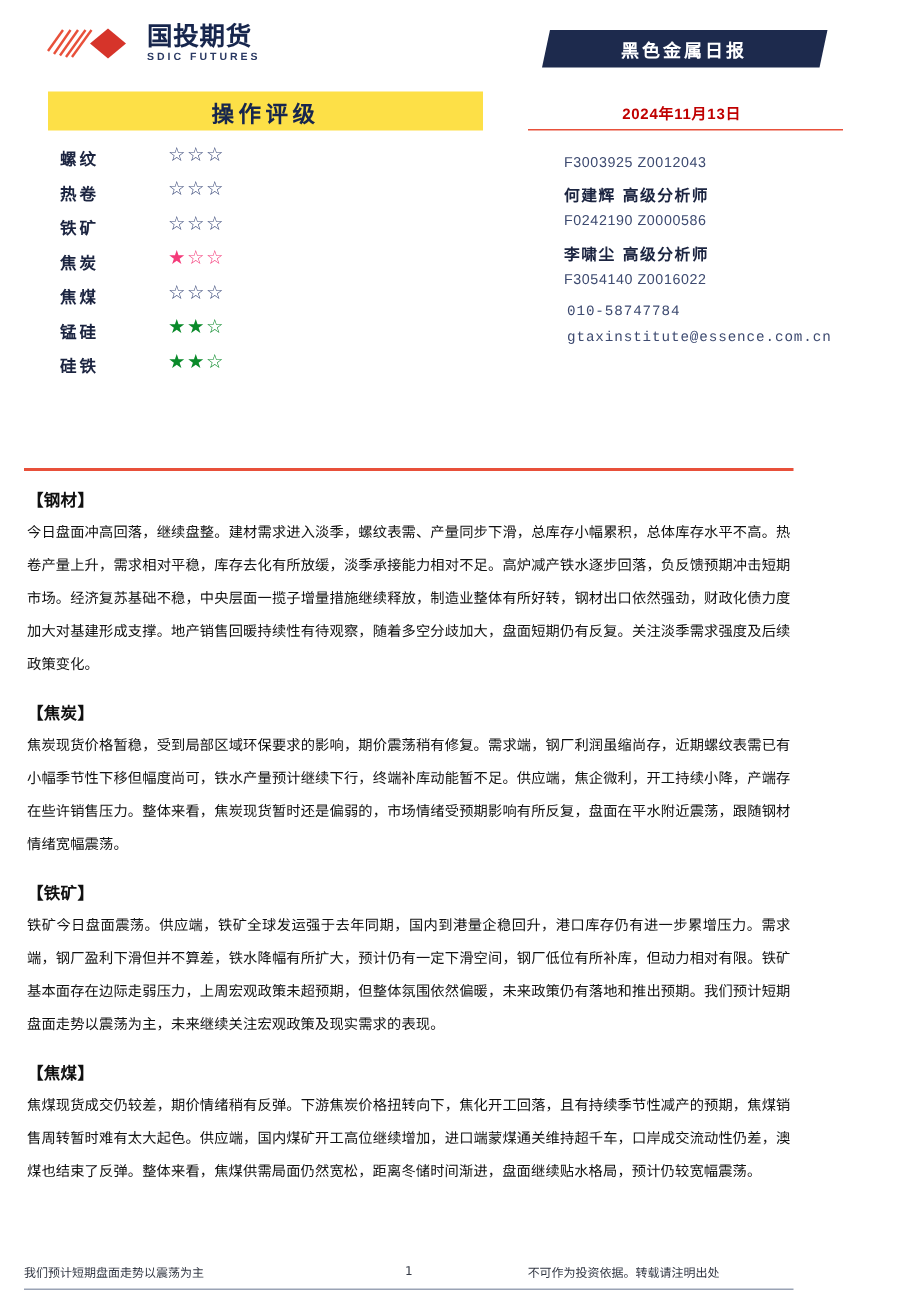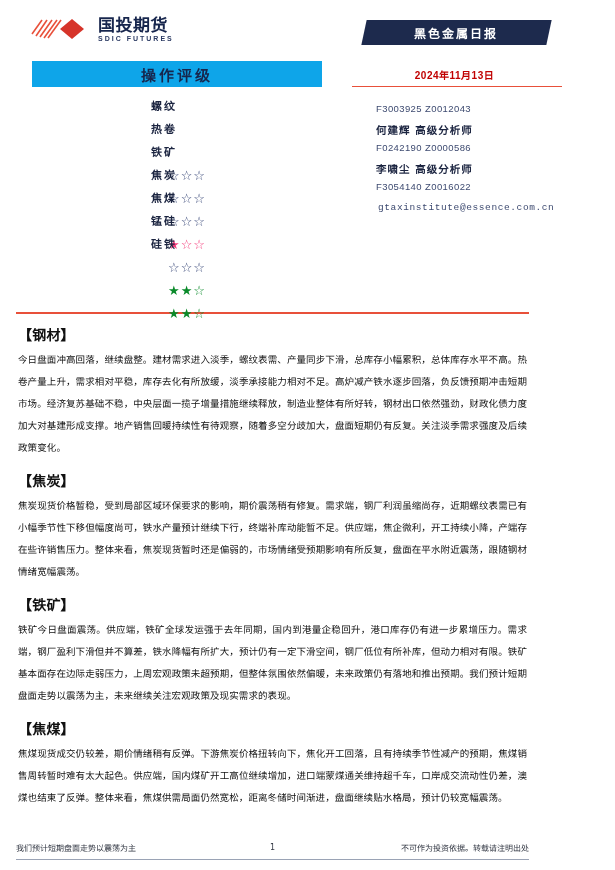--- a/index.html
+++ b/index.html
@@ -78,43 +78,42 @@
     letter-spacing: 2.0px;
     margin-top: 1px;
   }
 
   
   .rating-banner {
     margin-top: 17px;
     margin-left: 10px;
     width: 290px;
     height: 26px;
-    background: #0ea5e9;
+    background: #fde047;
     display: flex;
     align-items: center;
     justify-content: center;
   }
   .rating-banner-title {
     font-family: "DejaVu Serif", "Liberation Serif", serif;
     font-size: 15px;
     font-weight: bold;
     color: #17264d;
     letter-spacing: 3px;
   }
 
   
   .rating-table {
     margin-top: 10px;
     margin-left: 18px;
   }
   .rating-row {
     display: flex;
-    align-items: center;
+    align-items: flex-start;
     height: 23px;
-    flex-direction: column;
   }
   .rating-name {
     width: 72px;
     flex: 0 0 72px;
     font-family: "DejaVu Serif", "Liberation Serif", serif;
     font-size: 11px;
     font-weight: bold;
     color: #1b2440;
     letter-spacing: 2px;
   }
@@ -204,21 +203,21 @@
 
   
   .body-wrap {
     padding: 10px 2px 0 2px;
   }
   .section {
     margin-bottom: 11px;
   }
   .section-title {
     font-family: "DejaVu Sans", "Liberation Sans", sans-serif;
-    font-size: 14px;
+    font-size: 11px;
     font-weight: bold;
     color: #111111;
     margin-bottom: 5px;
     letter-spacing: 0.2px;
   }
   .section-body {
     font-family: "DejaVu Sans", "Liberation Sans", sans-serif;
     font-size: 9.5px;
     line-height: 22px;
     color: #111111;
@@ -240,21 +239,21 @@
   }
   .footer-row {
     display: flex;
     align-items: center;
     font-family: "DejaVu Sans", "Liberation Sans", sans-serif;
     font-size: 8px;
     color: #333844;
   }
   .footer-left { flex: 1 1 0; text-align: left; }
   .footer-center { flex: 0 0 60px; text-align: center; }
-  .footer-right { flex: 1 1 0; text-align: right; }
+  .footer-right { flex: 1 1 0; text-align: center; }
 </style>
 </head>
 <body>
 
 <div class="page">
 
   <div class="header">
 
     <div class="header-left">
 
@@ -324,20 +323,21 @@
 
       <div class="analysts">
         <div class="analyst-code">F3003925  Z0012043</div>
         <div class="analyst-name">何建辉 高级分析师</div>
         <div class="analyst-code">F0242190  Z0000586</div>
         <div class="analyst-name">李啸尘 高级分析师</div>
         <div class="analyst-code">F3054140  Z0016022</div>
       </div>
 
       <div class="contact">
+        <div class="contact-line">010-58747784</div>
         <div class="contact-line">gtaxinstitute@essence.com.cn</div>
       </div>
     </div>
   </div>
 
   <div class="main-rule"></div>
 
   <div class="body-wrap">
 
     <div class="section">

